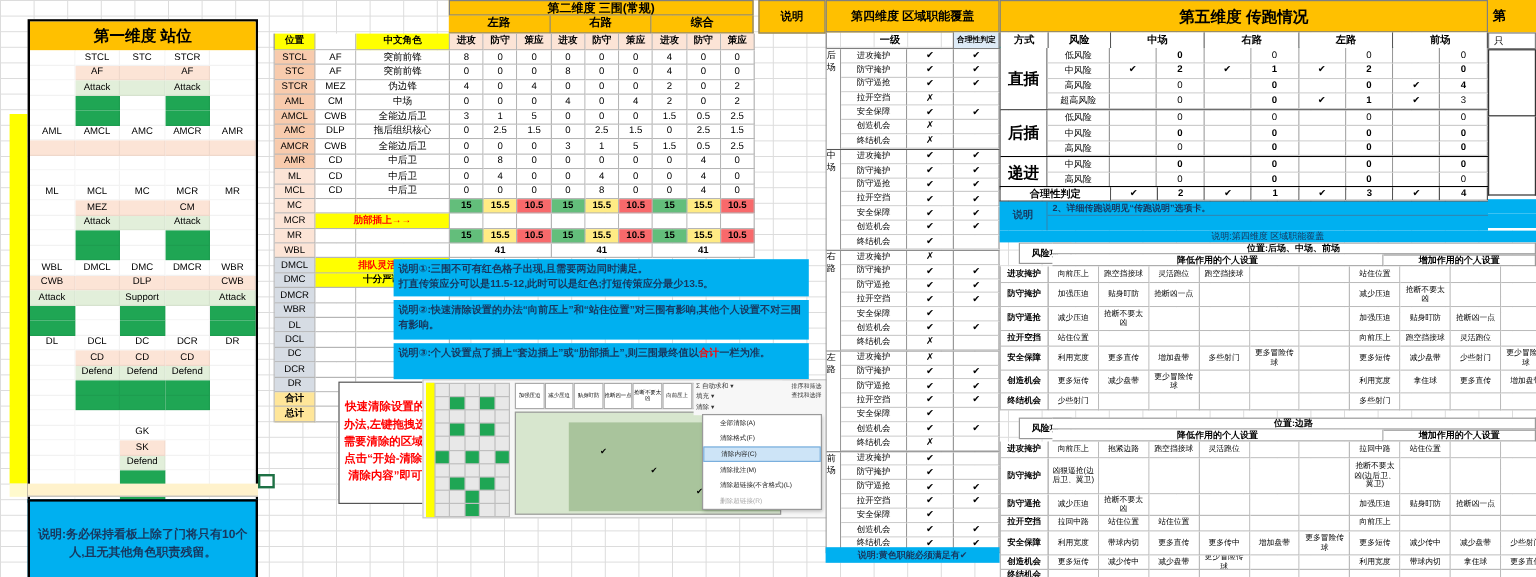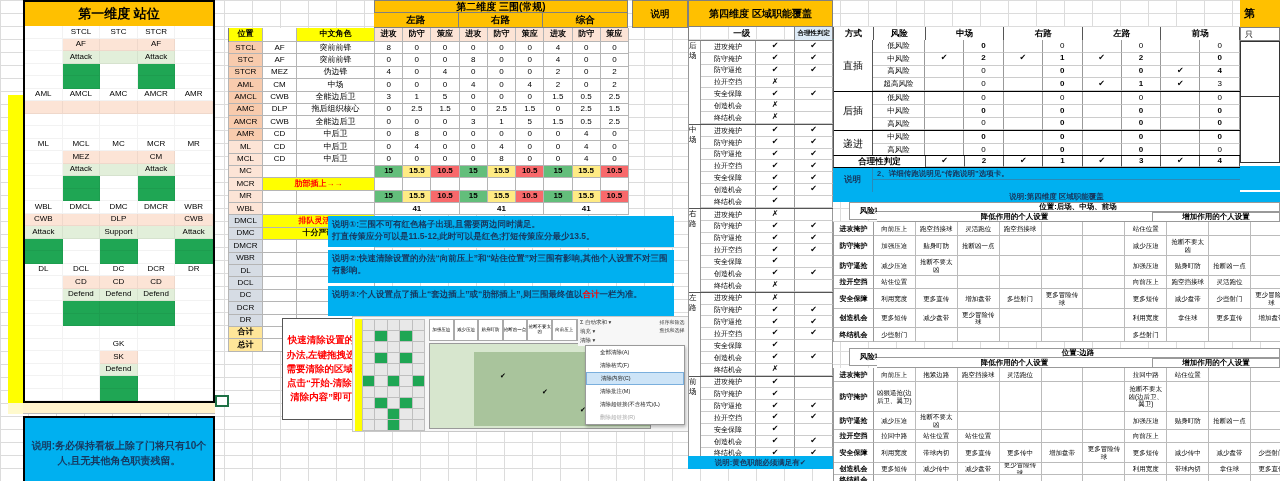--- a/index.html
+++ b/index.html
@@ -19,21 +19,21 @@
   .sg{background:#63BE7B}.sy{background:#FFEB84}.sr{background:#F8696B}
   .jg{background:#00B050}.jl{background:#A9D08E}
 
   
   .c,.s1c,.s4f,.s4c,.s4j,.c5,.c5r,.c5c,.c5v,.rfc,.rfl,.s2gh{display:flex;align-items:center;justify-content:center;
     font-size:8px;overflow:hidden;line-height:1.05;text-align:center}
   .c{border-right:1px solid #b5b5b5;border-bottom:1px solid #b5b5b5}
 
   
   #s1{position:absolute;left:23px;top:0;width:192px;height:481px}
-  #s1-frame{position:absolute;left:0;top:0;width:192px;height:403px;border:2px solid #000;background:#fff}
+  #s1-frame{position:absolute;left:0;top:16px;width:192px;height:403px;border:2px solid #000;background:#fff}
   .s1-title{position:absolute;left:0;top:0;width:188px;height:24px;display:flex;align-items:center;justify-content:center;font-size:13px}
   #s1-grid{position:absolute;left:0;top:24px;width:188px}
   .s1row{display:flex;height:12.5px}
   .s1c{flex:1;font-size:8px;border-right:1px solid rgba(0,0,0,.05);border-bottom:1px solid rgba(0,0,0,.05)}
   .kw{background:#fff}.kc{background:#FCE4D6}.ka{background:#E2EFDA}.kg{background:#1FA654}
   .s1-strip{position:absolute;left:0;top:403px;width:192px;height:11px;background:#FFF2CC;border-bottom:1px solid #bbb}
   .s1-note{position:absolute;left:0;top:416px;width:192px;height:74px;border:2px solid #000;
     display:flex;align-items:center;justify-content:center;text-align:center;font-weight:bold;font-size:10px;line-height:1.5;padding:2px 6px}
   #s1-yellowstrip{position:absolute;left:8px;top:95px;width:15px;height:308px;background:#FFFF00}
   #s1-yellowstrip2{position:absolute;left:8px;top:403px;width:15px;height:11px;background:#FFFACD}
@@ -102,34 +102,34 @@
     font-size:7.5px;font-weight:bold}
 
   
   #s5{position:absolute;left:833px;top:0;width:407px;height:202px}
   .s5-title{position:absolute;left:0;top:0;width:407px;height:27px;display:flex;align-items:center;justify-content:center;
     font-size:13px;border:1px solid #808080}
   #s5-hdr{position:absolute;left:0;top:27px;width:407px;height:13px;display:flex;border-left:1px solid #555;border-bottom:1.5px solid #1F9985}
   #s5-hdr .c5{height:13px;border-right:1px solid #555;background:#fff;font-size:8.5px}
   #s5-groups{position:absolute;left:0;top:40px;width:407px;border-left:1px solid #555}
   .s5g{display:flex;border-bottom:1px solid #000}
-  .s5mode{width:40px;display:flex;align-items:center;justify-content:center;font-size:10px;font-weight:normal;border-right:1px solid #555;background:#fff}
+  .s5mode{width:40px;display:flex;align-items:center;justify-content:center;font-size:13px;font-weight:bold;border-right:1px solid #555;background:#fff}
   .s5col{flex:1}
   .s5row{display:flex;height:12.78px}
   .c5r{width:52px;font-size:7.5px;border-right:1px solid #999;border-bottom:1px solid #ccc;background:#fff}
   .c5c{width:39px;border-right:1px solid #999;border-bottom:1px solid #ccc;background:#fff;font-weight:bold;font-size:8px}
   .c5v{width:39.75px;border-right:1px solid #999;border-bottom:1px solid #ccc;background:#fff;font-size:8px}
   #s5-judge{position:absolute;left:0;top:155px;width:407px;height:13px;display:flex;border-top:1.5px solid #000;border-bottom:1.5px solid #000;border-left:1px solid #555}
   #s5-judge .c5{height:100%;border-right:1px solid #555;background:#fff;font-size:8.5px}
   #s5-notes{position:absolute;left:0;top:168px;width:407px;height:24px;display:flex}
   .s5nl{width:40px;display:flex;align-items:center;justify-content:center;font-size:8.5px;border-right:1px solid #2a8ab8}
   .s5lines{flex:1;display:flex;flex-direction:column}
   .s5line{height:12px;display:flex;align-items:center;padding-left:4px;font-size:7.5px;border-bottom:1px solid #2a8ab8}
   #s5-bar{position:absolute;left:833px;top:192px;width:447px;height:10px;display:flex;align-items:center;justify-content:center;
-    font-size:7.5px;font-weight:bold}
+    font-size:7.5px;font-weight:normal}
 
   
   #reftables{position:absolute;left:833px;top:202px;width:447px;height:279px;overflow:hidden}
   .reft{position:absolute;left:0;width:447px}
   .rf-risk{position:absolute;left:16px;top:0;width:44px;height:18px;display:flex;align-items:center;justify-content:center;font-size:7.5px;border:1px solid #999;background:#fff}
   .rf-pos{position:absolute;left:44px;top:0;width:403px;height:10px;display:flex;align-items:center;justify-content:center;font-size:7.5px;border:1px solid #999;border-left:none;background:#fff}
   .rf-low{position:absolute;left:44px;top:10px;width:276px;height:10px;display:flex;align-items:center;justify-content:center;font-size:7.5px;border:1px solid #999;border-left:none;border-top:none;background:#fff}
   .rf-high{position:absolute;left:320px;top:10px;width:127px;height:10px;display:flex;align-items:center;justify-content:center;font-size:7.5px;border-top:none;border:1px solid #999;border-left:none;background:#fff}
   .rf-body{position:absolute;left:0;top:20px;width:460px;border-left:1px solid #999}
   .rfrow{display:flex}
@@ -951,20 +951,21 @@
               <div class="s4c">✔</div>
               <div class="s4j jg">✔</div>
             </div>
           </div>
         </div>
       </div>
     <div id="s4-note" class="blue">说明:黄色职能必须满足有✔</div>
   </section>
 
   <section id="s5">
+    <div class="s5-title orange b">第五维度 传跑情况</div>
     <div id="s5-hdr">
         <div class="c5 b" style="width: 40px;">方式</div>
         <div class="c5 b" style="width: 52px;">风险</div>
         <div class="c5 b" style="width: 78.75px;">中场</div>
         <div class="c5 b" style="width: 78.75px;">右路</div>
         <div class="c5 b" style="width: 78.75px;">左路</div>
         <div class="c5 b" style="width: 78.75px;">前场</div>
       </div>
     <div id="s5-groups">
         <div class="s5g">

